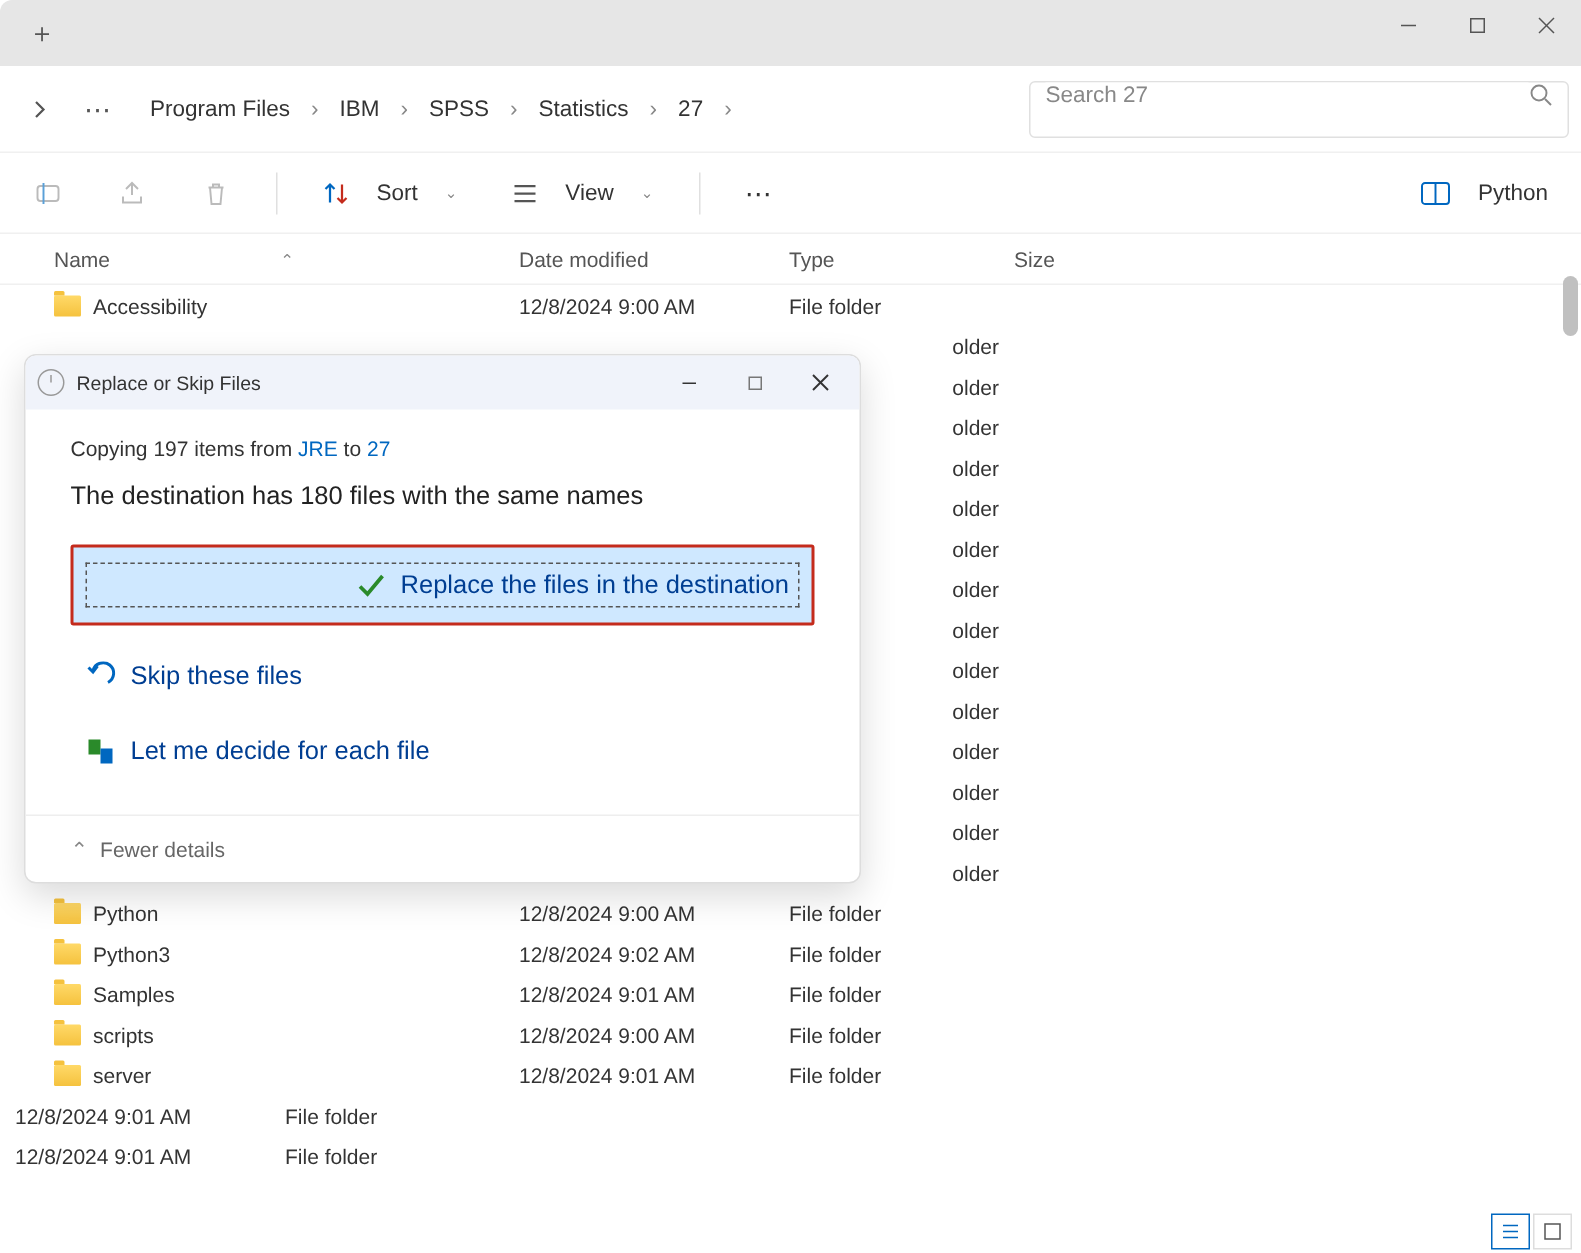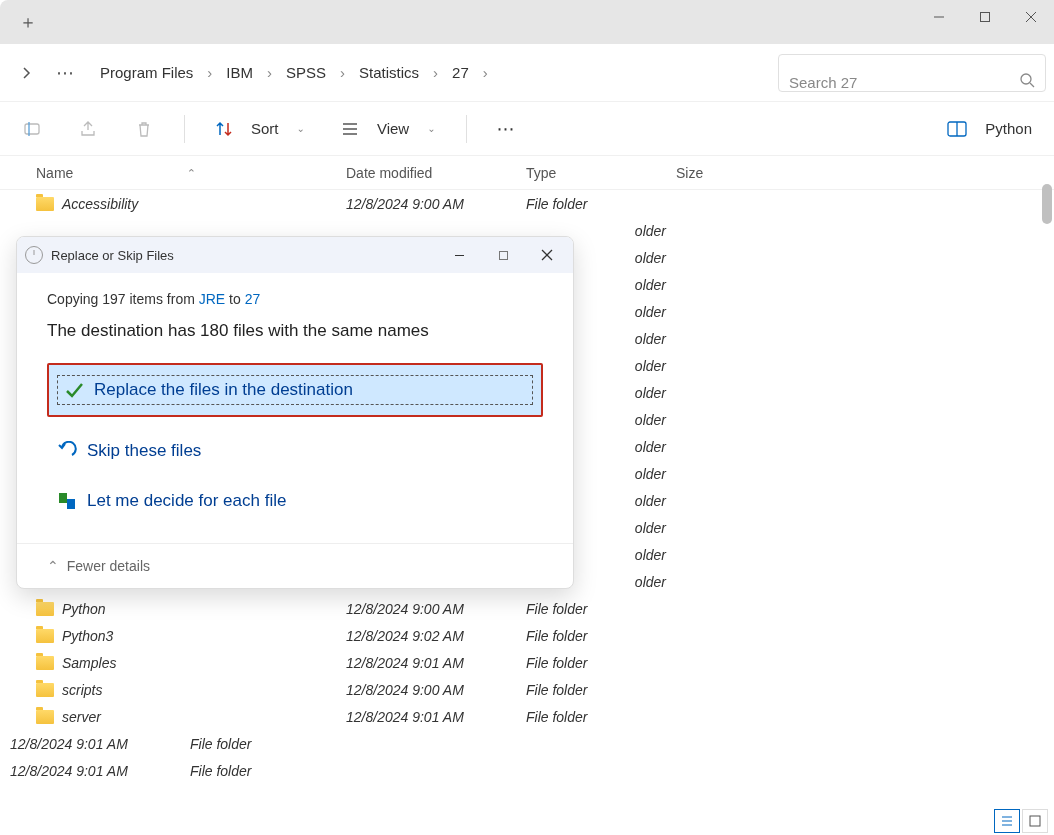--- a/index.html
+++ b/index.html
@@ -79,26 +79,26 @@
 }
 .crumb {
   padding: 4px 8px;
   color: #333;
 }
 .crumb-sep {
   color: #888;
   padding: 0 4px;
 }
 .search-box {
-  width: 268px;
+  width: 360px;
   height: 38px;
   border: 1px solid #e0e0e0;
   border-radius: 4px;
   display: flex;
-  align-items: flex-end;
+  align-items: flex-start;
   padding: 0 10px;
   color: #888;
   font-size: 15px;
 }
 .search-box input {
   border: none;
   outline: none;
   flex: 1;
   font-size: 15px;
   color: #333;
@@ -154,21 +154,20 @@
 }
 .file-list {
   position: relative;
 }
 .file-row {
   height: 27px;
   display: flex;
   align-items: center;
   font-size: 14px;
   color: #333;
-  font-style: italic;
 }
 .file-row .col-name {
   display: flex;
   align-items: center;
   gap: 8px;
 }
 .folder-icon {
   width: 18px;
   height: 14px;
   background: linear-gradient(#ffd968, #f5c23e);
@@ -257,20 +256,21 @@
   padding: 10px 8px;
   margin-bottom: 18px;
   border-radius: 2px;
 }
 .option-inner {
   border: 1px dashed #555;
   padding: 4px 6px;
   display: flex;
   align-items: center;
   gap: 10px;
+  justify-content: flex-end;
 }
 .option-row {
   display: flex;
   align-items: center;
   gap: 10px;
   padding: 6px 10px;
   margin-bottom: 18px;
   font-size: 17px;
   color: #003e92;
 }

